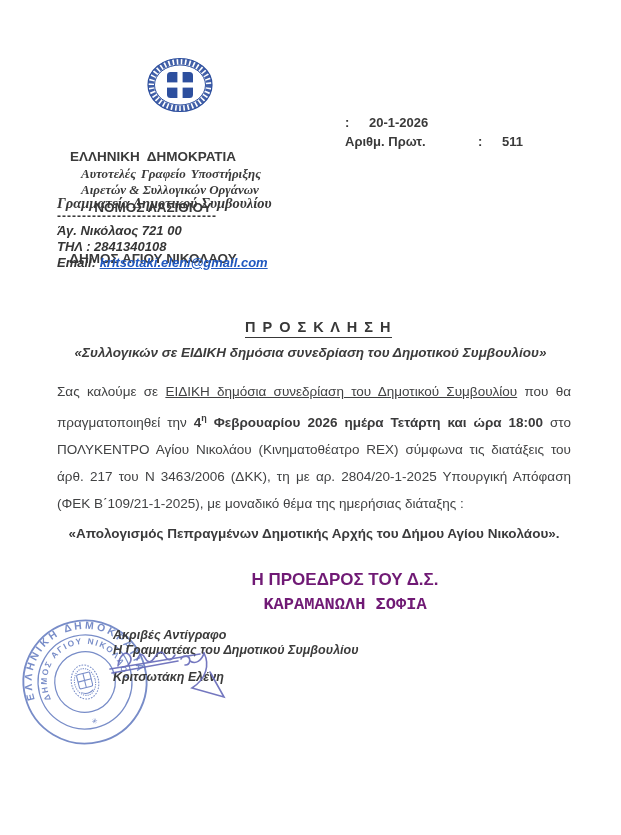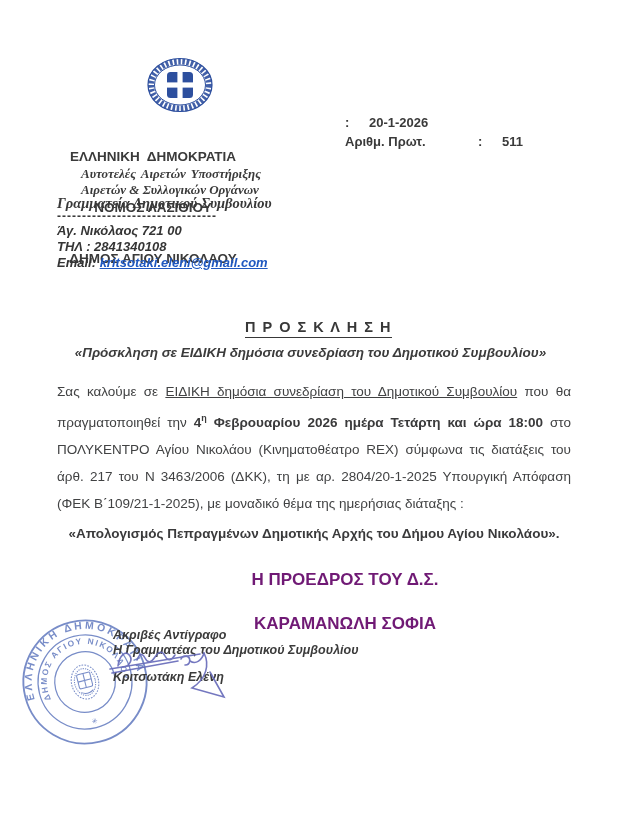--- a/index.html
+++ b/index.html
@@ -40,21 +40,21 @@
   .body-par{left:57px;top:378px;width:514px;text-align:justify;font-size:13.5px;
             line-height:27px;color:#414243;}
   .u{text-decoration:underline;}
   .b{font-weight:bold;color:#3a3a3b;}
   .sup{font-size:9px;vertical-align:super;}
 
   .topic{left:57px;top:526px;width:514px;text-align:center;font-weight:bold;font-size:13.5px;color:#3a3a3b;}
 
   .sig-block{left:225px;top:570px;width:240px;text-align:center;font-weight:bold;
              font-size:17px;color:#701a75;}
-  .sig-name{margin-top:24px;}
+  .sig-name{margin-top:5px;font-family:Liberation Mono, monospace;}
 
   .cert-block{left:113px;top:628px;font-style:italic;font-weight:bold;font-size:12.5px;
               line-height:15px;color:#3b3b3b;z-index:3;}
   .cert-name{margin-top:12px;}
 
   .stamp{left:12px;top:609px;width:146px;height:146px;z-index:1;}
   .handsig{left:106px;top:639px;width:132px;height:66px;z-index:4;}
 </style>
 </head>
 <body>
@@ -73,21 +73,21 @@
 
   <div class="abs org-block">
     <div>ΕΛΛΗΝΙΚΗ  ΔΗΜΟΚΡΑΤΙΑ</div>
     <div>ΝΟΜΟΣ ΛΑΣΙΘΙΟΥ</div>
     <div>ΔΗΜΟΣ ΑΓΙΟΥ ΝΙΚΟΛΑΟΥ</div>
   </div>
 
   <div class="abs office">
     <div class="office-l1">
       <span>Αυτοτελές</span>
-      <span>Αιρετών</span>
+      <span>Γραφείο</span>
       <span>Υποστήριξης</span>
     </div>
     <div>Αιρετών &amp; Συλλογικών Οργάνων</div>
   </div>
 
   <div class="abs secretariat">Γραμματεία Δημοτικού Συμβουλίου</div>
   <div class="abs divider">--------------------------------</div>
 
   <div class="abs addr-block">
     <div>Άγ. Νικόλαος 721 00</div>
@@ -106,21 +106,21 @@
     <div class="meta-row">
       <span class="meta-label">Αριθμ. Πρωτ.</span>
       <span class="meta-sep">:</span>
       <span>511</span>
     </div>
   </div>
 
   <div class="abs title">
     <span>Π Ρ Ο Σ Κ Λ Η Σ Η</span>
   </div>
-  <div class="abs subtitle">«Πρόσκληση σε ΕΙΔΙΚΗ δημόσια συνεδρίαση του Δημοτικού Συμβουλίου»</div>
+  <div class="abs subtitle">«Συλλογικών σε ΕΙΔΙΚΗ δημόσια συνεδρίαση του Δημοτικού Συμβουλίου»</div>
 
   <div class="abs body-par"><span>Σας καλούμε σε </span><span class="u">ΕΙΔΙΚΗ δημόσια συνεδρίαση του Δημοτικού Συμβουλίου</span><span> που θα πραγματοποιηθεί  την </span><span class="b">4</span><span class="b sup">η</span><span class="b"> Φεβρουαρίου 2026 ημέρα Τετάρτη και ώρα 18:00</span><span> στο ΠΟΛΥΚΕΝΤΡΟ Αγίου Νικολάου (Κινηματοθέατρο REX) σύμφωνα τις διατάξεις του άρθ. 217 του Ν 3463/2006 (ΔΚΚ), τη με αρ. 2804/20-1-2025 Υπουργική Απόφαση (ΦΕΚ Β΄109/21-1-2025), με μοναδικό θέμα της ημερήσιας διάταξης :</span></div>
 
   <div class="abs topic">«Απολογισμός Πεπραγμένων Δημοτικής Αρχής του Δήμου Αγίου Νικολάου».</div>
 
   <div class="abs sig-block">
     <div>Η ΠΡΟΕΔΡΟΣ ΤΟΥ Δ.Σ.</div>
     <div class="sig-name">ΚΑΡΑΜΑΝΩΛΗ ΣΟΦΙΑ</div>
   </div>
 

